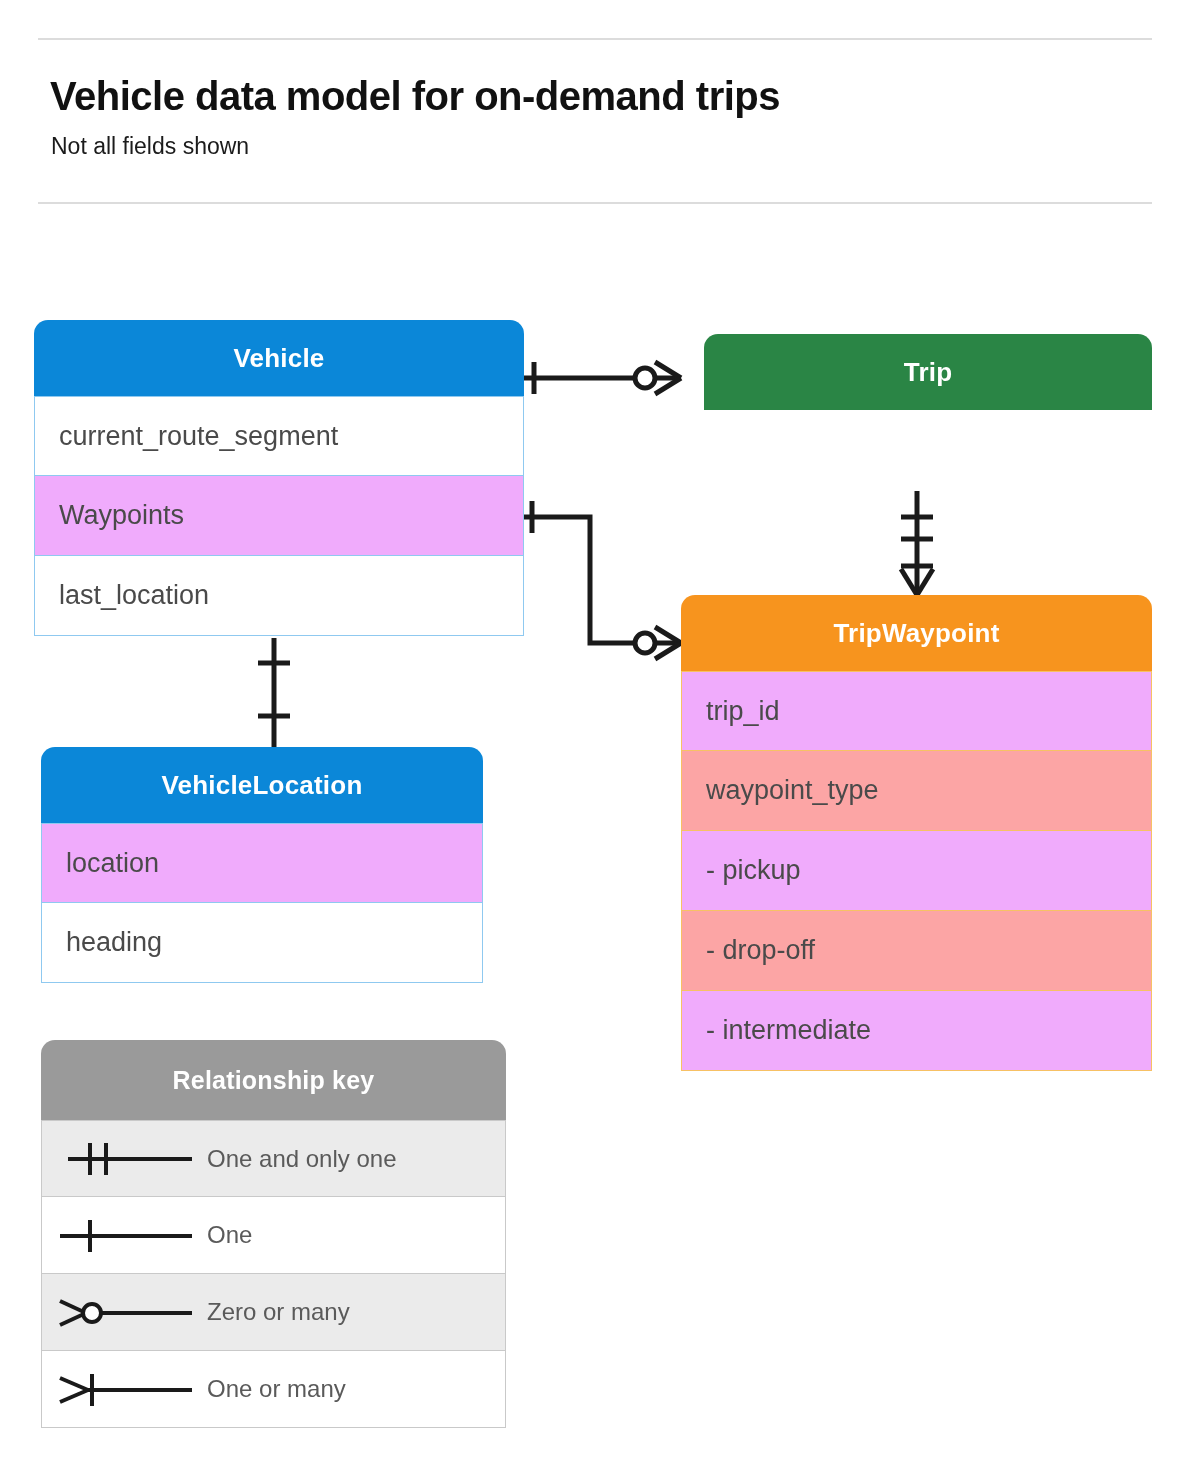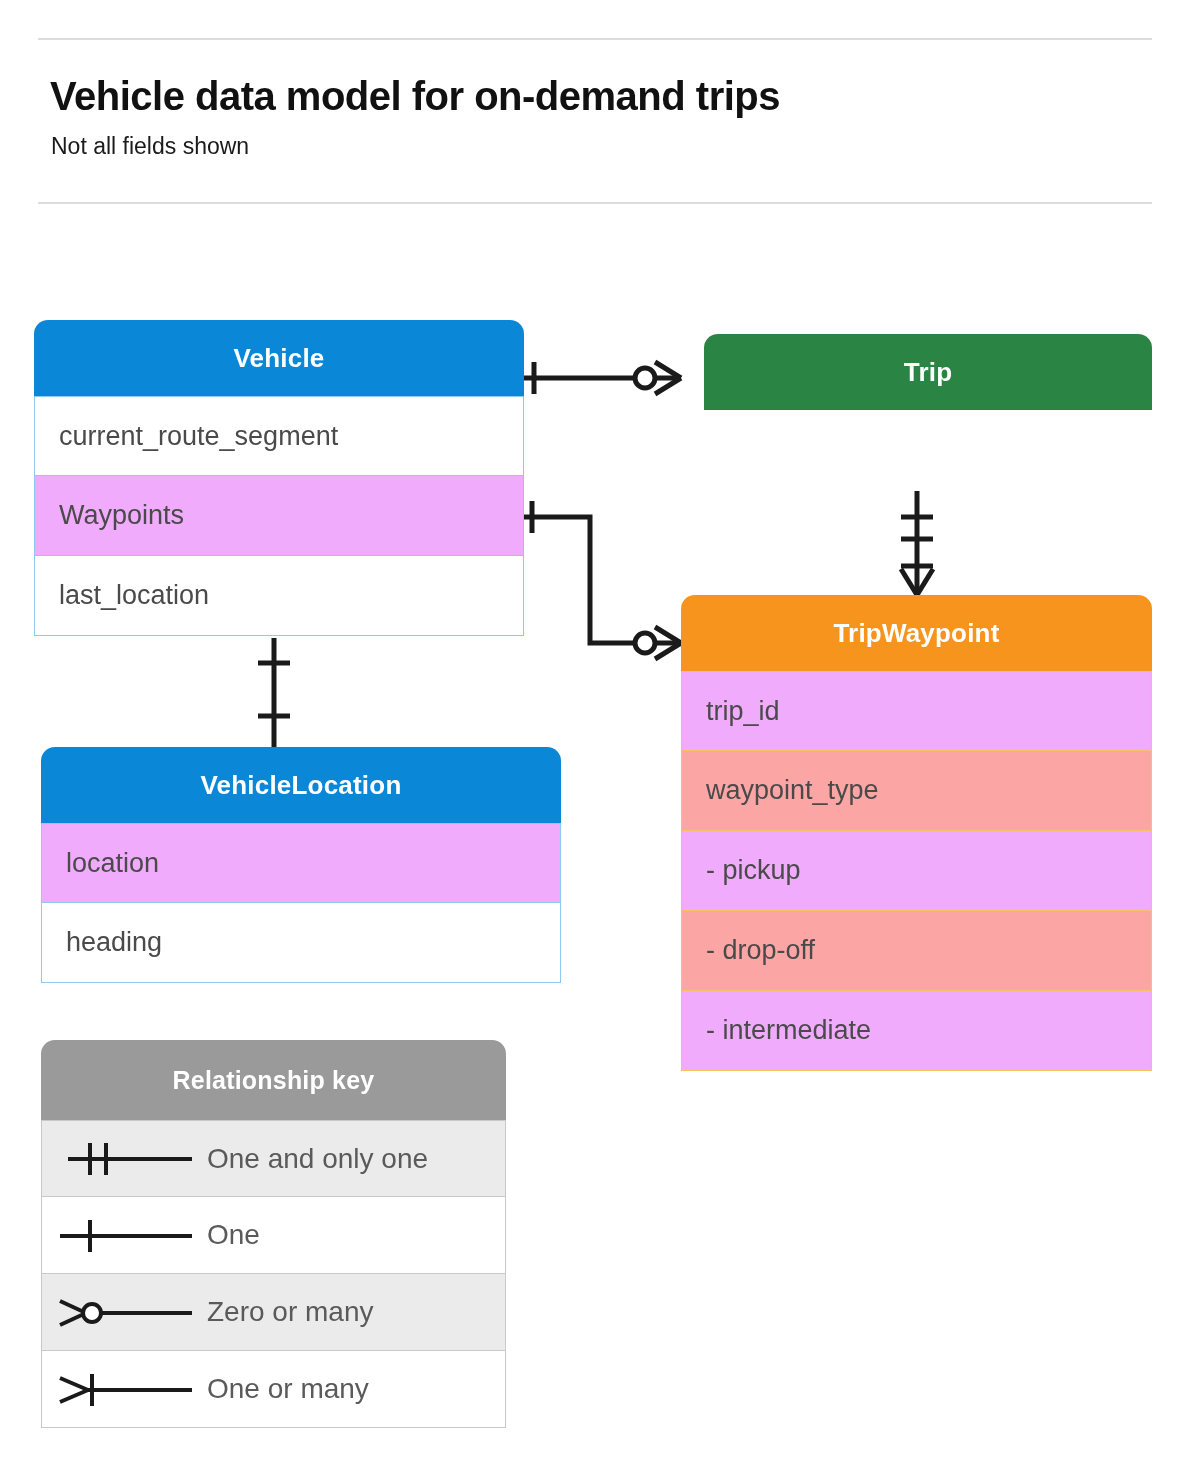--- a/index.html
+++ b/index.html
@@ -95,31 +95,31 @@
   .theme-orange .entity-row { border-color: #f7c164; background: #fca5a5; }
   .theme-orange .entity-row.tint { background: #f0abfc; }
 
   
   .theme-gray .entity-header { background: #9a9a9a; }
   .theme-gray .entity-row { border-color: #c9c9c9; background: #ffffff; }
   .theme-gray .entity-row.tint { background: #ebebeb; }
 
   
   #entity-vehicle        { left: 34px;  top: 320px; width: 490px; }
-  #entity-vehiclelocation{ left: 41px;  top: 747px; width: 520px; text-align: right; }
+  #entity-vehiclelocation{ left: 41px;  top: 747px; width: 442px; text-align: right; }
   #entity-trip           { left: 681px; top: 334px; width: 471px; padding-left: 23px; }
   #entity-tripwaypoint   { left: 681px; top: 595px; width: 471px; }
   #legend-box            { left: 41px;  top: 1040px; width: 465px; }
 
   
   #legend-box .entity-header { font-size: 25px; height: 80px; }
   #legend-box .entity-row {
     height: 77px;
     padding-left: 0;
-    font-size: 28px;
+    font-size: 24px;
     color: #5a5a5a;
   }
   .legend-sym {
     width: 165px;
     flex: 0 0 165px;
     height: 77px;
   }
   .legend-label { white-space: nowrap; }
 
   

